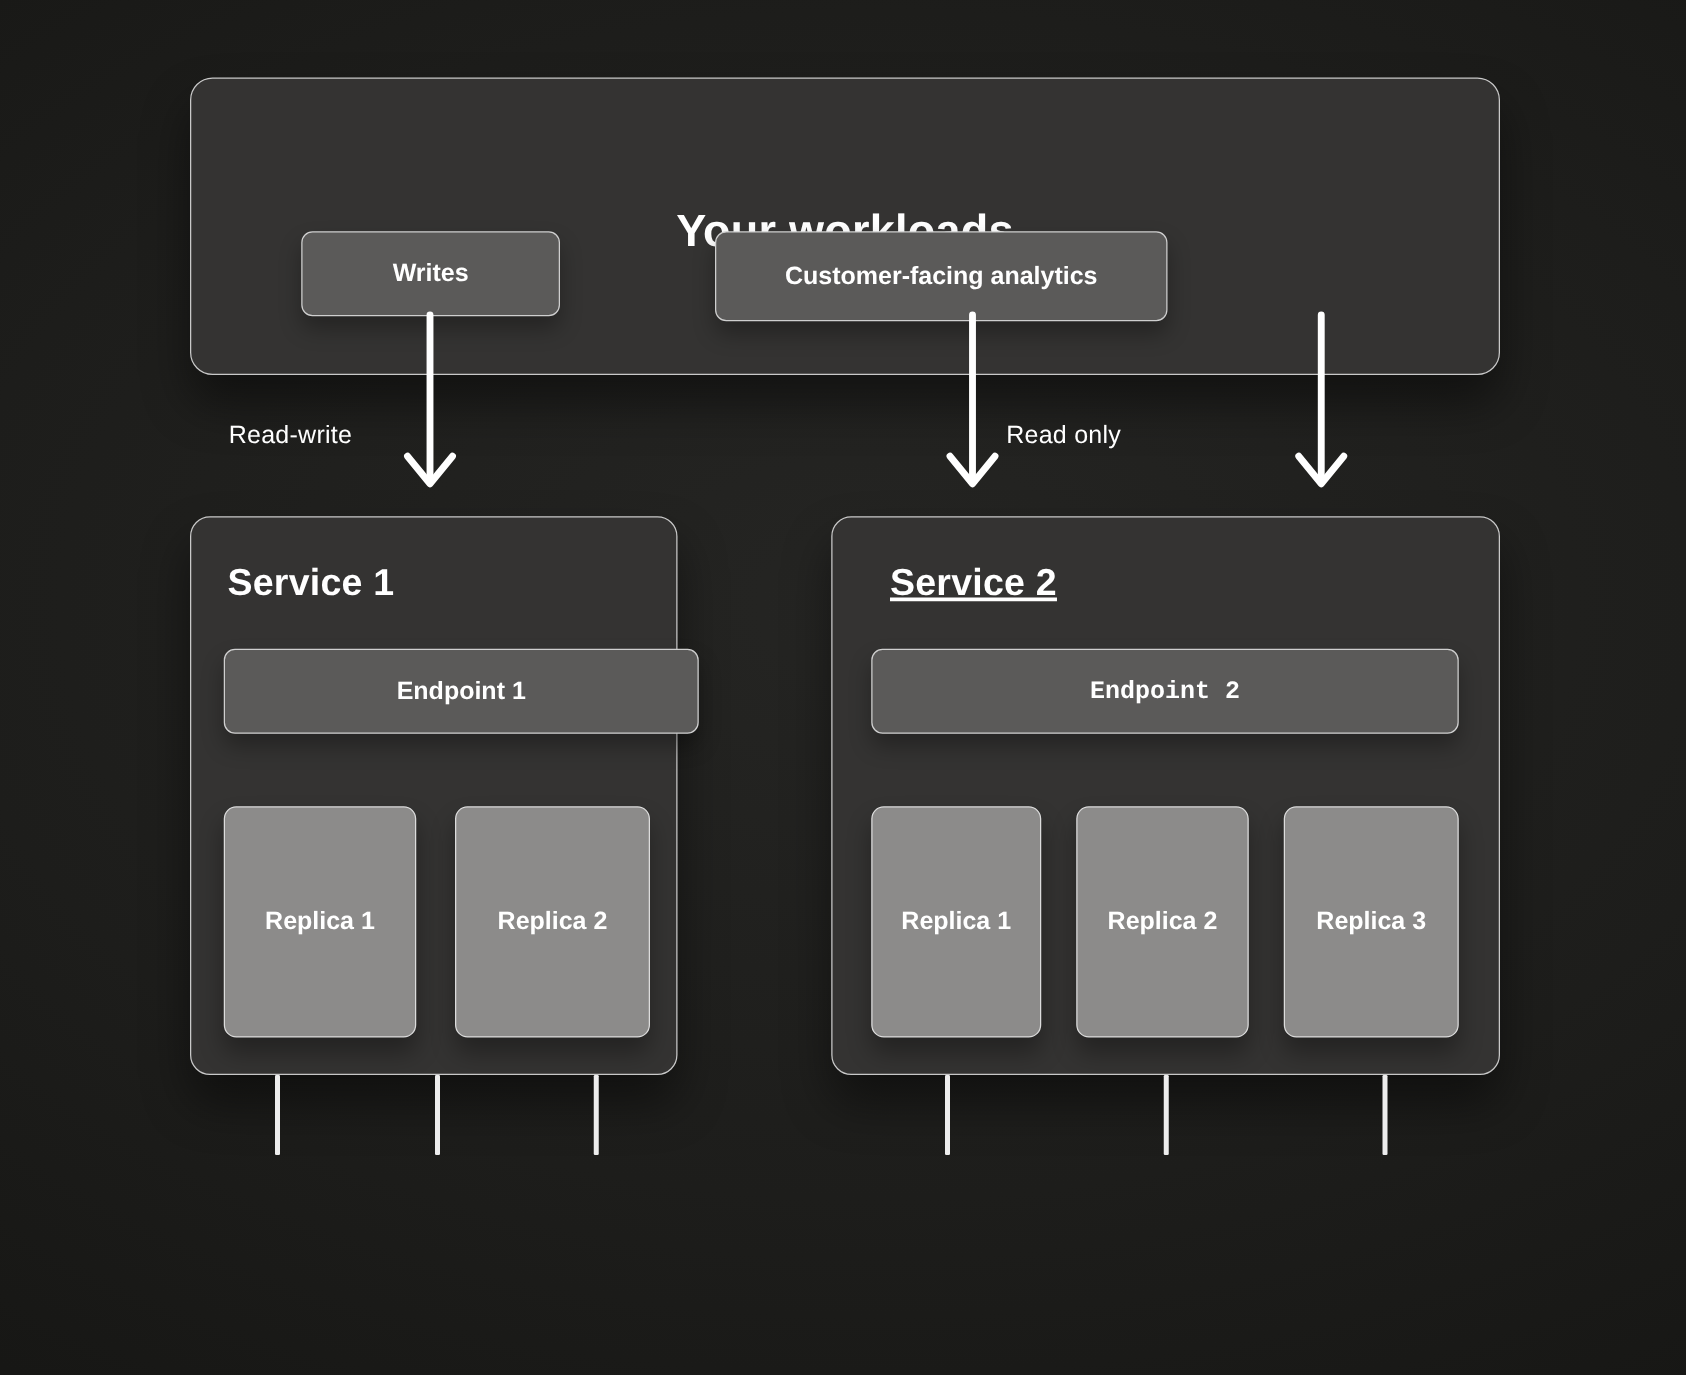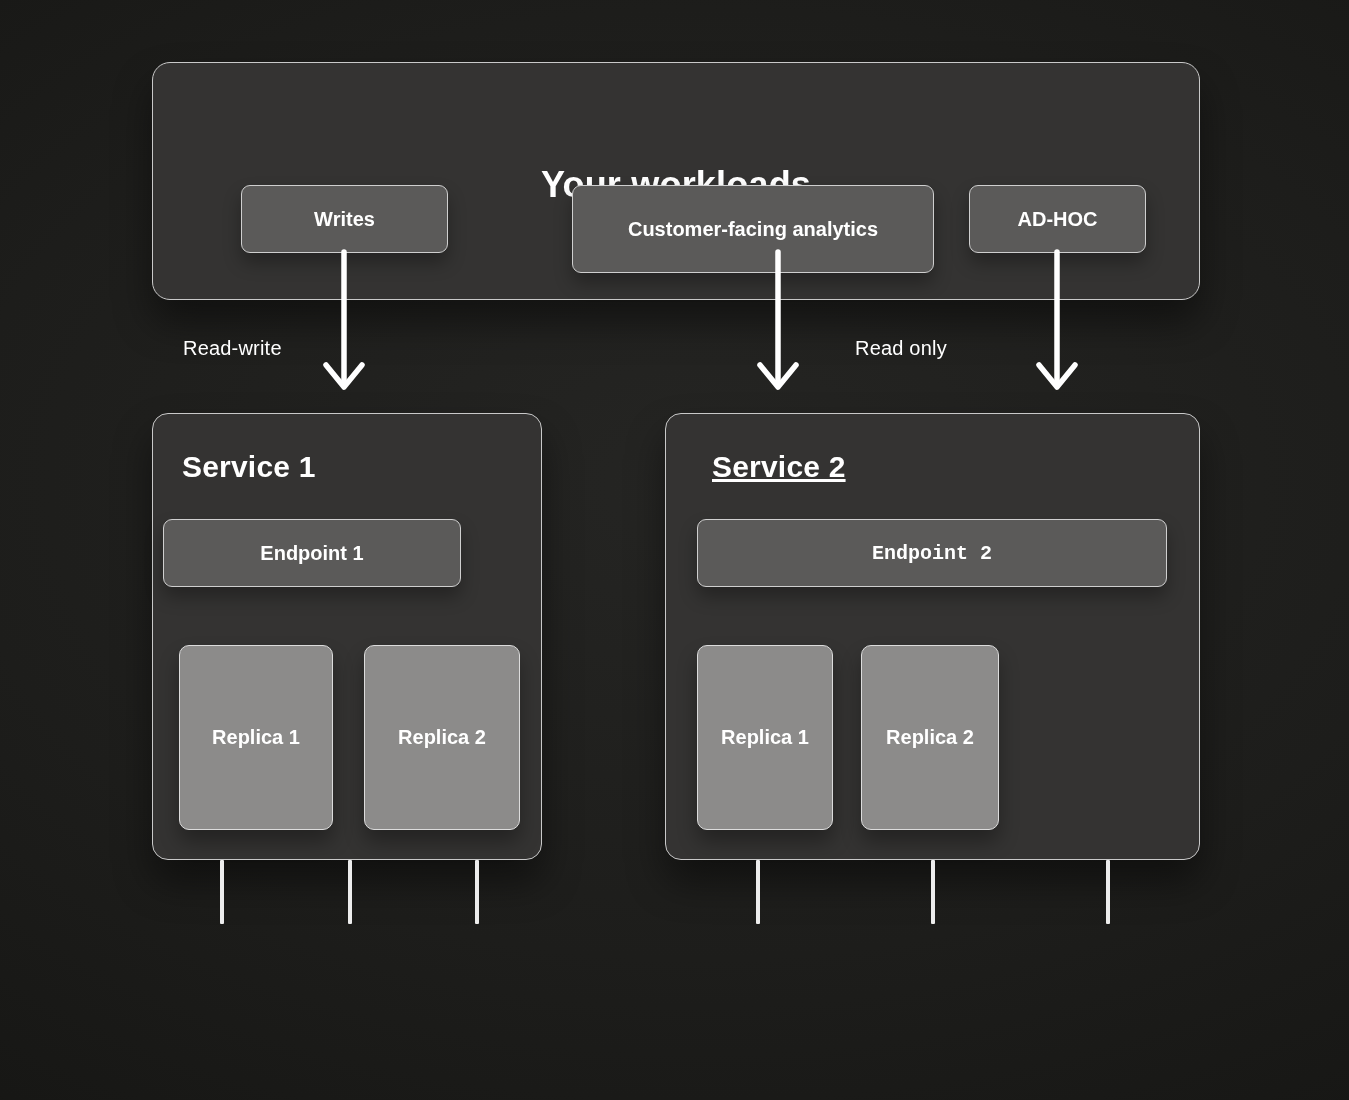--- a/index.html
+++ b/index.html
@@ -43,52 +43,52 @@
     background:var(--button);
     border:1.5px solid var(--button-border);
     border-radius:9px;
     box-shadow:0 10px 18px rgba(0,0,0,.3);
     color:var(--text-light);
     font-size:20px;font-weight:700;
     display:flex;align-items:center;justify-content:center;
     text-align:center;
   }
   .chip-writes{left:88px;top:122px;width:207px;height:68px;}
-  .chip-cfa{left:419px;top:122px;width:362px;height:88px;}
+  .chip-cfa{left:419px;top:122px;width:362px;height:72px;}
   .chip-adhoc{left:816px;top:122px;width:177px;height:68px;}
 
   .arrows{position:absolute;left:0;top:0;width:1349px;height:1100px;pointer-events:none;}
 
   .flow-label{
     position:absolute;color:var(--text-light);
     font-size:20px;font-weight:400;letter-spacing:.2px;
   }
   .label-rw{left:183px;top:337px;}
-  .label-ro{left:855px;top:337px;}
+  .label-ro{left:805px;top:337px;}
 
   .service{top:413px;height:447px;border-radius:16px;}
   .service-1{left:152px;width:390px;}
   .service-2{left:665px;width:535px;}
   .service-title{
     position:absolute;top:36px;
     color:var(--text-light);font-size:30px;font-weight:700;letter-spacing:.2px;
   }
   .service-1 .service-title{left:29px;text-align:right;}
   .service-2 .service-title{left:46px;text-decoration:underline;}
 
   .endpoint{
     position:absolute;top:105px;height:68px;
     background:var(--button);
     border:1.5px solid var(--button-border);
     border-radius:9px;
     box-shadow:0 10px 18px rgba(0,0,0,.3);
     color:var(--text-light);font-size:20px;font-weight:700;
     display:flex;align-items:center;justify-content:center;
   }
-  .service-1 .endpoint{left:10px;width:298px;}
+  .service-1 .endpoint{left:26px;width:380px;}
   .service-2 .endpoint{left:31px;width:470px;font-family:Liberation Mono, monospace;}
 
   .replica{
     position:absolute;top:219px;height:185px;
     background:var(--replica);
     border:1.5px solid var(--replica-border);
     border-radius:10px;
     box-shadow:0 12px 20px rgba(0,0,0,.32);
     color:var(--text-light);font-size:20px;font-weight:700;
     display:flex;align-items:center;justify-content:center;margin-top:12px;
@@ -116,21 +116,20 @@
 </style>
 </head>
 <body>
 
 <div class="canvas">
 
   <section class="panel workloads">
     <h1 class="workloads-title">Your workloads</h1>
     <div class="chip chip-writes">Writes</div>
     <div class="chip chip-cfa">Customer-facing analytics</div>
-    <div class="chip chip-adhoc">AD-HOC</div>
   </section>
 
   <svg class="arrows" viewBox="0 0 1349 1100" xmlns="http://www.w3.org/2000/svg">
     <g stroke="#ffffff" stroke-width="5.5" fill="none" stroke-linecap="round" stroke-linejoin="round">
       <line x1="344" y1="252" x2="344" y2="384"></line>
       <polyline points="326,365 344,387 362,365"></polyline>
       <line x1="778" y1="252" x2="778" y2="384"></line>
       <polyline points="760,365 778,387 796,365"></polyline>
       <line x1="1057" y1="252" x2="1057" y2="384"></line>
       <polyline points="1039,365 1057,387 1075,365"></polyline>
@@ -145,20 +144,21 @@
     <div class="endpoint">Endpoint 1</div>
     <div class="replica s1-r1">Replica 1</div>
     <div class="replica s1-r2">Replica 2</div>
   </section>
 
   <section class="panel service service-2">
     <h2 class="service-title">Service 2</h2>
     <div class="endpoint">Endpoint 2</div>
     <div class="replica s2-r1">Replica 1</div>
     <div class="replica s2-r2">Replica 2</div>
+    <div class="replica s2-r3">Replica 3</div>
   </section>
 
   <div class="connector" style="left:220px"></div>
   <div class="connector" style="left:348px"></div>
   <div class="connector" style="left:475px"></div>
   <div class="connector" style="left:756px"></div>
   <div class="connector" style="left:931px"></div>
   <div class="connector" style="left:1106px"></div>
 
 

